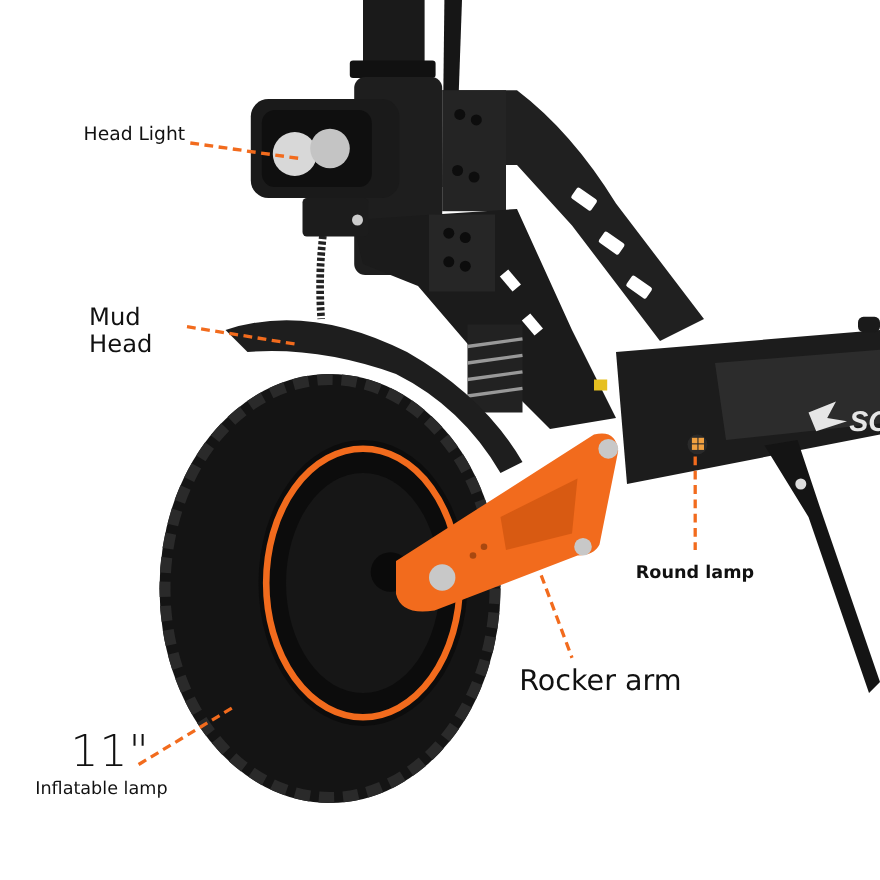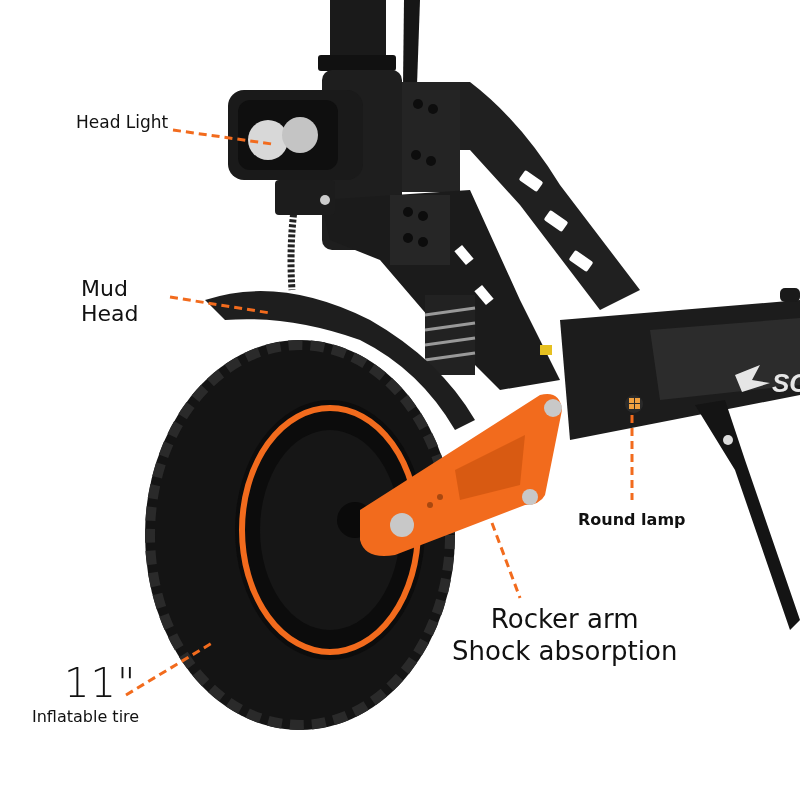--- a/index.html
+++ b/index.html
@@ -3,21 +3,21 @@
 <meta charset="utf-8">
 <style>
   html, body { margin:0; padding:0; background:#ffffff; }
   body { width:800px; height:800px; position:relative; overflow:hidden; font-family:"DejaVu Sans","Liberation Sans",sans-serif; color:#111; }
   #stage { position:absolute; left:0; top:0; width:800px; height:800px; }
   .label { position:absolute; color:#111; line-height:1.15; white-space:nowrap; }
   .lbl-head { left:76px; top:113px; font-size:17px;text-align:right; }
   .lbl-mud { left:81px; top:276px; font-size:22px; }
   .lbl-mud span { display:block; }
   .lbl-round { left:578px; top:511px; font-size:16px;font-weight:bold; }
-  .lbl-rocker { left:452px; top:604px; font-size:26px; text-align:center; line-height:1.22; }
+  .lbl-rocker { left:472px; top:604px; font-size:26px; text-align:center; line-height:1.22; }
   .lbl-rocker span { display:block; }
   .lbl-size { left:64px; top:660px; font-size:40px; font-weight:300; letter-spacing:1px; }
   .lbl-tire { left:32px; top:708px; font-size:16px; }
 </style>
 </head>
 <body>
 
 <div id="stage">
 <svg width="800" height="800" viewBox="0 0 800 800" xmlns="http://www.w3.org/2000/svg">
 
@@ -122,17 +122,16 @@
 
 <div class="label lbl-mud">
   <span>Mud</span>
   <span>Head</span>
 </div>
 
 <div class="label lbl-round">Round lamp</div>
 
 <div class="label lbl-rocker">
   <span>Rocker arm</span>
-  <span>Shock absorption</span>
 </div>
 
 <div class="label lbl-size">11"</div>
-<div class="label lbl-tire">Inflatable tire</div>
+<div class="label lbl-tire">Inflatable lamp</div>
 
 </body></html>

